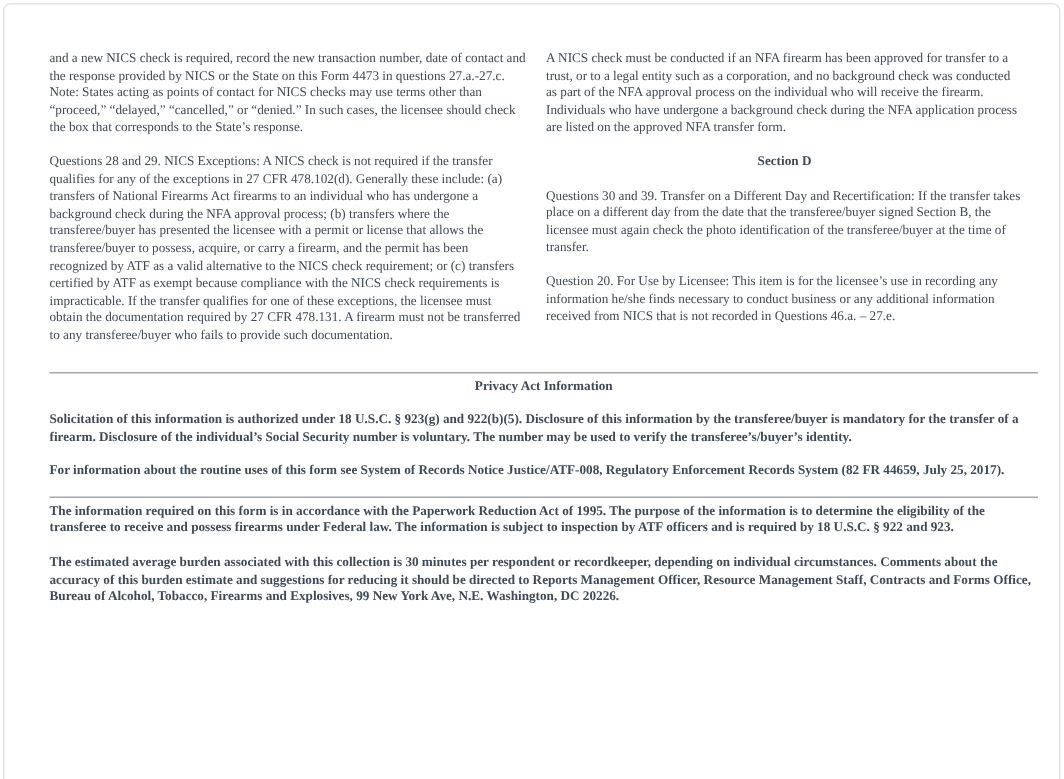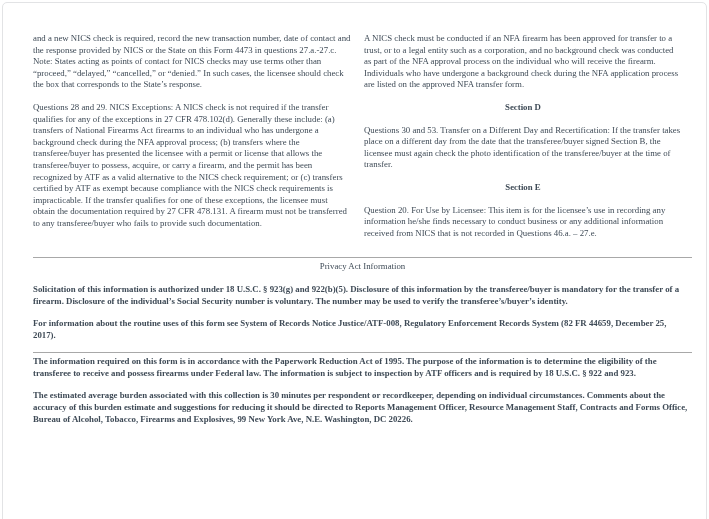--- a/index.html
+++ b/index.html
@@ -40,52 +40,51 @@
   }
   .band { padding: 0 14px 0 30px; }
   .band .rule {
     border: none;
     border-top: 1px solid var(--rule, #a8a8a8);
     margin: 7px 0 3px 0;
     height: 0;
   }
   .band-head {
     text-align: center;
-    font-weight: normal;
+    font-weight: bold;
     margin: 0 0 11px 0;
   }
   .band p { padding-right: 4px; font-weight: bold; }
 </style>
 </head>
 <body>
 
 <div class="page">
 
   <div class="cols">
 
     <div class="col">
       <p>and a new NICS check is required, record the new transaction number, date of contact and the response provided by NICS or the State on this Form 4473 in questions 27.a.-27.c.  Note:  States acting as points of contact for NICS checks may use terms other than “proceed,” “delayed,” “cancelled,” or “denied.”  In such cases, the licensee should check the box that corresponds to the State’s response.</p>
       <p><b>Questions 28 and 29.  NICS Exceptions</b><span>:  A NICS check is not required if the transfer qualifies for any of the exceptions in 27 CFR  478.102(d).  Generally these include:  (a) transfers of National Firearms Act firearms to an individual who has undergone a background check during the NFA approval process; (b) transfers where the transferee/buyer has presented the licensee with a permit or license that allows the transferee/buyer to possess, acquire, or carry a firearm, and the permit has been recognized by ATF as a valid alternative to the NICS check requirement; or (c) transfers certified by ATF as exempt because compliance with the NICS check requirements is impracticable.  If the transfer qualifies for one of these exceptions, the licensee must obtain the documentation required by 27 CFR 478.131.  A firearm must not be transferred to any transferee/buyer who fails to provide such documentation.</span></p>
     </div>
 
     <div class="col">
       <p>A NICS check must be conducted if an NFA firearm has been approved for transfer to a trust, or to a legal entity such as a corporation, and no background check was conducted as part of the NFA approval process on the individual who will receive the firearm.  Individuals who have undergone a background check during the NFA application process are listed on the approved NFA transfer form.</p>
       <div class="sec-head">Section D</div>
-      <p><b>Questions 30 and 53.  Transfer on a Different Day and Recertification:</b><span>  If the transfer takes place on a different day from the date that the transferee/buyer signed Section B, the licensee must again check the photo identification of the transferee/buyer at the time of transfer.</span></p>
-      <div class="sec-head">Section E</div>
+      <p><b>Questions 30 and 39.  Transfer on a Different Day and Recertification:</b><span>  If the transfer takes place on a different day from the date that the transferee/buyer signed Section B, the licensee must again check the photo identification of the transferee/buyer at the time of transfer.</span></p>
       <p><b>Question 20.  For Use by Licensee:</b><span>  This item is for the licensee’s use in recording any information he/she finds necessary to conduct business or any additional information received from NICS that is not recorded in Questions 46.a. – 27.e.</span></p>
     </div>
 
   </div>
 
   <div class="band">
     <div class="rule"></div>
     <div class="band-head">Privacy Act Information</div>
     <p>Solicitation of this information is authorized under 18 U.S.C. § 923(g) and 922(b)(5).  Disclosure of this information by the transferee/buyer is mandatory for the transfer of a firearm.  Disclosure of the individual’s Social Security number is voluntary.  The number may be used to verify the transferee’s/buyer’s identity.</p>
-    <p>For information about the routine uses of this form see System of Records Notice Justice/ATF-008, Regulatory Enforcement Records System (82 FR 44659, December 25, 2017).</p>
+    <p>For information about the routine uses of this form see System of Records Notice Justice/ATF-008, Regulatory Enforcement Records System (82 FR 44659, July 25, 2017).</p>
   </div>
 
   <div class="band">
     <div class="rule"></div>
     <p>The information required on this form is in accordance with the Paperwork Reduction Act of 1995.  The purpose of the information is to determine the eligibility of the transferee to receive and possess firearms under Federal law.  The information is subject to inspection by ATF officers and is required by 18 U.S.C. § 922 and 923.</p>
     <p>The estimated average burden associated with this collection is 30 minutes per respondent or recordkeeper, depending on individual circumstances.  Comments about the accuracy of this burden estimate and suggestions for reducing it should be directed to Reports Management Officer, Resource Management Staff, Contracts and Forms Office, Bureau of Alcohol, Tobacco, Firearms and Explosives, 99 New York Ave, N.E.  Washington, DC 20226.</p>
   </div>
 
 </div>
 

